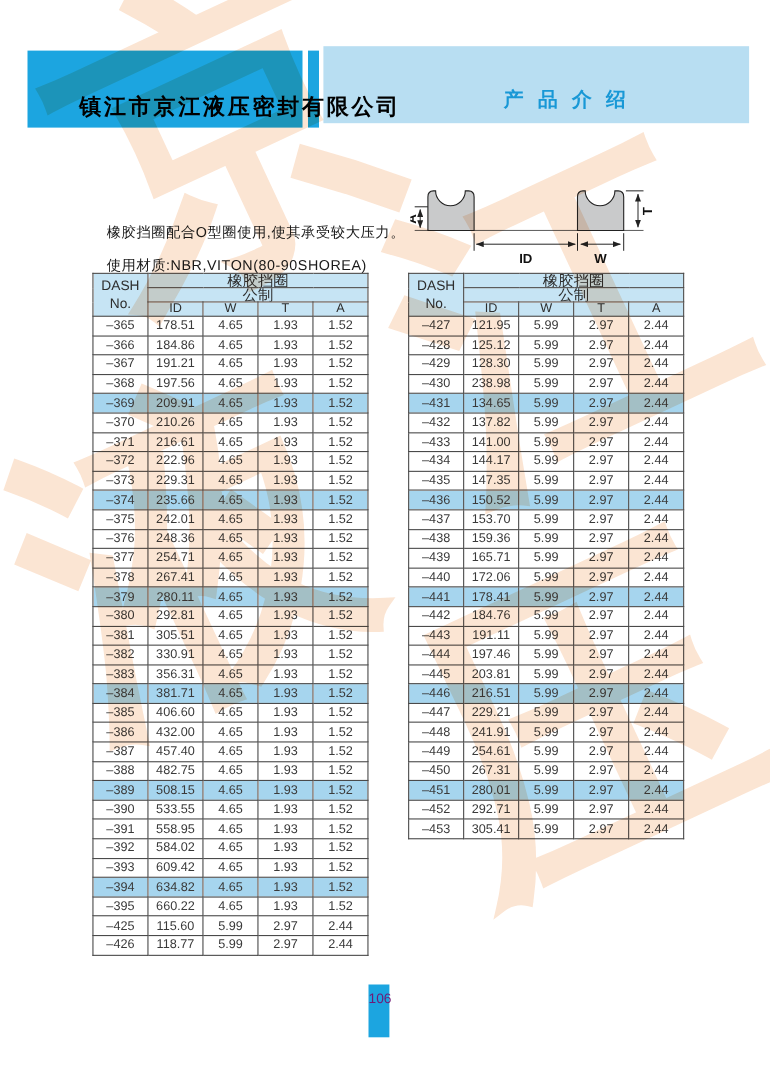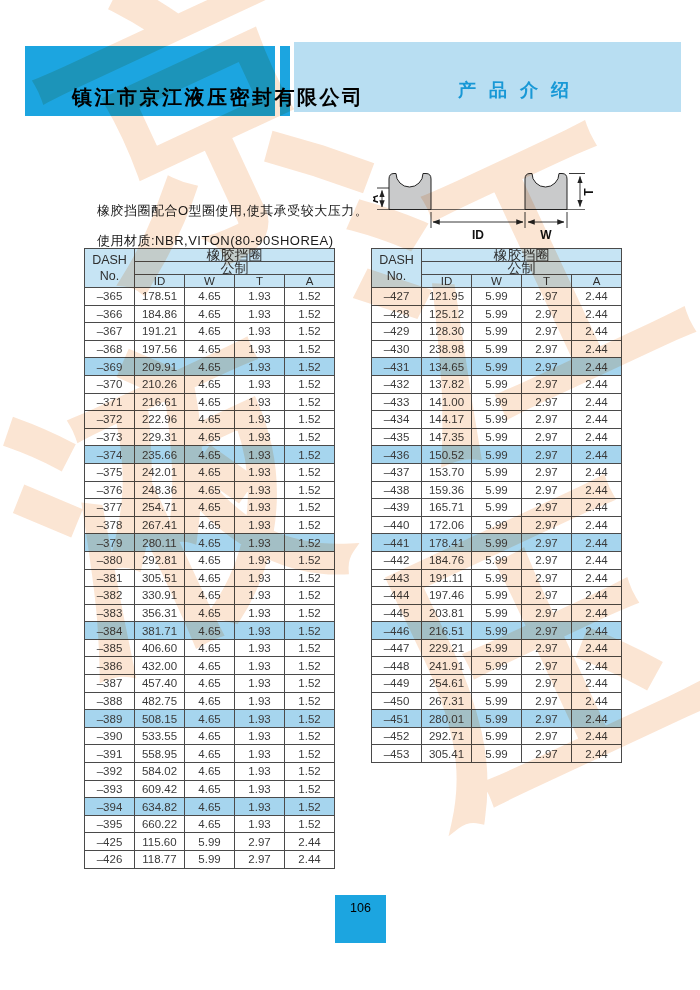--- a/index.html
+++ b/index.html
@@ -31,22 +31,22 @@
   .dtable th,.dtable td{border:1px solid #4a4a4a;text-align:center;vertical-align:middle;
          padding:0;white-space:nowrap;overflow:hidden;}
   .dtable thead th{background:#C6E4F4;color:#2e2e2e;font-weight:normal;}
   .th-cjk{font-size:14px;height:12px;line-height:11px;margin-left:15px;}
   .th-col{font-size:11.5px;height:12px;line-height:11px;}
   .th-dash{font-size:12.5px;}
   .th-dash div{line-height:16px;}
   .dtable tbody td{height:16.6px;font-size:11.5px;color:#3a3a3a;background:#fff;}
   .dtable tbody tr.hl td{background:#A6D5EE;}
   
-  .pagenum-box{position:absolute;left:335px;top:895px;width:51px;height:48px;background:#1CA5E0;
-               color:#000000;font-size:12.5px;text-align:center;line-height:26px;}
+  .pagenum-box{position:absolute;left:335px;top:895px;width:19px;height:48px;background:#1CA5E0;
+               color:#701a75;font-size:12.5px;text-align:center;line-height:26px;}
   
   .watermark{position:absolute;inset:0;pointer-events:none;z-index:6;opacity:0.45;
              mix-blend-mode:multiply;}
   .wm-char{position:absolute;font-family:"DejaVu Sans",sans-serif;font-weight:bold;
            font-size:300px;color:#F7C49C;transform:rotate(-25deg);line-height:1;}
 </style>
 </head>
 <body>
 
 <div class="page">

